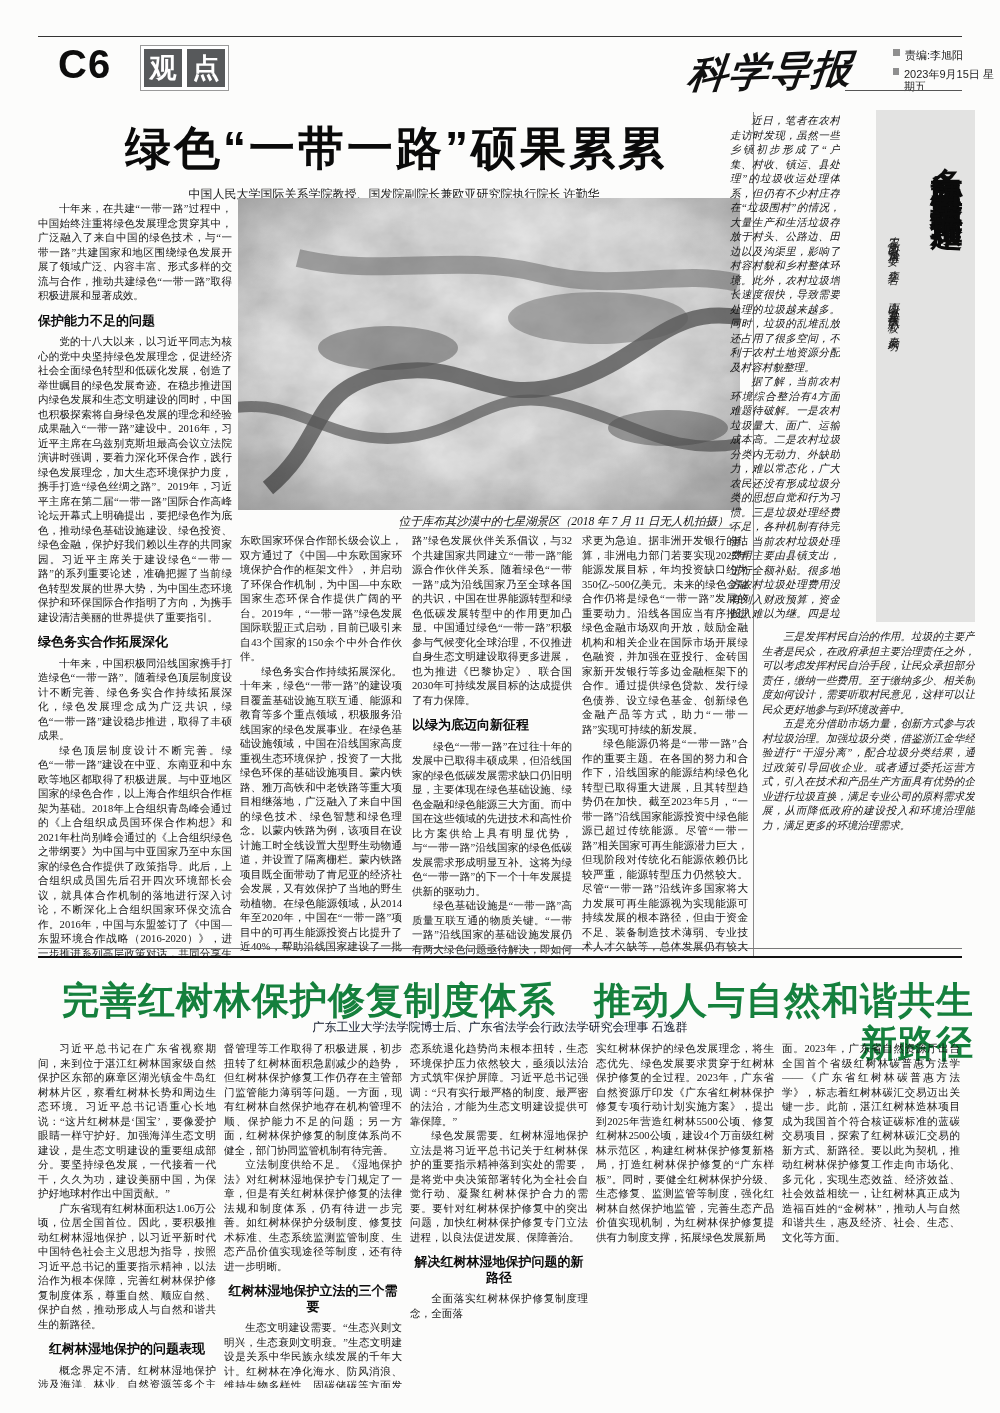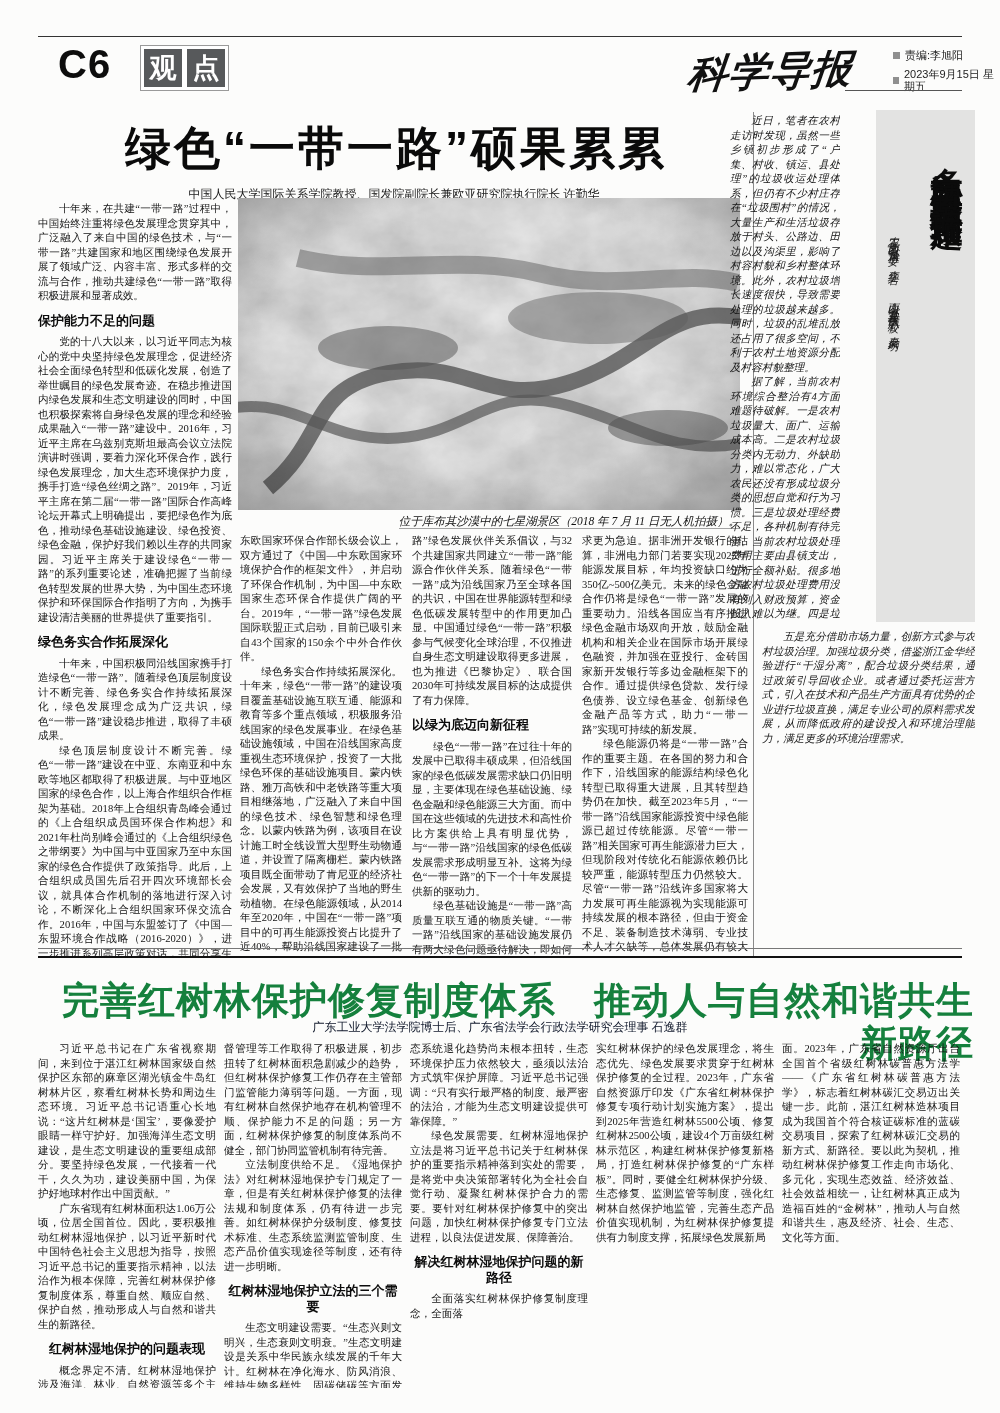--- a/index.html
+++ b/index.html
@@ -10,21 +10,21 @@
   .abs{position:absolute;}
   
   .top-rule{left:38px;top:36px;width:924px;height:1px;background:#333;}
   .edition{left:58px;top:42px;font:700 40px "Liberation Sans", sans-serif;color:#0d0d0d;letter-spacing:1px;}
   .section-badge{left:140px;top:45px;display:flex;gap:5px;padding:3px;border:1px solid #9a9a9a;background:#fff;}
   .char-box{width:38px;height:38px;background:#57595b;color:#fff;display:flex;align-items:center;justify-content:center;
     font:700 27px "Liberation Sans", sans-serif;}
   .logo{left:688px;top:44px;width:160px;font:italic 700 40px "Liberation Serif", serif;color:#111;
     transform:skewX(-8deg) rotate(-2deg);letter-spacing:1px;white-space:nowrap;}
   .pub-info{left:852px;top:49px;font:11px/1.1 "Liberation Sans", sans-serif;color:#222;}
-  .pub-line{display:flex;align-items:center;margin-bottom:7px;padding-left:41px;}
+  .pub-line{display:flex;margin-bottom:7px;padding-left:41px;}
   .sq{display:inline-block;width:7px;height:7px;background:#8f8f8f;margin-right:5px;}
   .pub-underline{left:845px;top:90px;width:117px;height:1px;background:#555;}
   
   .main-headline{left:38px;top:120px;width:712px;margin:2px;text-align:center;
     font:900 46px/1.15 "Liberation Sans", sans-serif;color:#0a0a0a;letter-spacing:3px;}
   .main-byline{left:38px;top:186px;width:712px;text-align:center;font:12px "Liberation Serif", serif;color:#1d1d1d;}
   .photo{left:238px;top:198px;width:502px;height:312px;background:#b5b5b5;overflow:hidden;}
   .caption{left:238px;top:514px;width:502px;text-align:right;font:italic 11.5px "Liberation Serif", serif;color:#111;}
   .caption span{border-bottom:1px solid #a3a3a3;padding-bottom:1px;}
   .body-text{font:10.6px/14.5px "Liberation Serif", serif;text-align:justify;overflow:hidden;color:#151515;}
@@ -145,20 +145,21 @@
 <div class="abs v-divider"></div>
 <div class="abs body-text kai r-narrow">
     <p>近日，笔者在农村走访时发现，虽然一些乡镇初步形成了“户集、村收、镇运、县处理”的垃圾收运处理体系，但仍有不少村庄存在“垃圾围村”的情况，大量生产和生活垃圾存放于村头、公路边、田边以及沟渠里，影响了村容村貌和乡村整体环境。此外，农村垃圾增长速度很快，导致需要处理的垃圾越来越多。同时，垃圾的乱堆乱放还占用了很多空间，不利于农村土地资源分配及村容村貌整理。</p>
     <p>据了解，当前农村环境综合整治有4方面难题待破解。一是农村垃圾量大、面广、运输成本高。二是农村垃圾分类内无动力、外缺助力，难以常态化，广大农民还没有形成垃圾分类的思想自觉和行为习惯。三是垃圾处理经费不足，各种机制有待完善。当前农村垃圾处理费用主要由县镇支出，进行全额补贴。很多地方农村垃圾处理费用没有列入财政预算，资金投入难以为继。四是垃圾数量增长迅猛，垃圾源头减量迫在眉睫。</p>
   </div>
 <div class="abs headline-block">
   <h2 class="v-headline">多方协同破解农村垃圾治理难题</h2>
   <div class="v-byline">农工党山西省长治市委　李红岩　　山西省壶关县树掌中心校　秦凤明</div>
 </div>
 <div class="abs body-text kai r-wide">
+    <p>三是发挥村民自治的作用。垃圾的主要产生者是民众，在政府承担主要治理责任之外，可以考虑发挥村民自治手段，让民众承担部分责任，缴纳一些费用。至于缴纳多少、相关制度如何设计，需要听取村民意见，这样可以让民众更好地参与到环境改善中。</p>
     <p>五是充分借助市场力量，创新方式参与农村垃圾治理。加强垃圾分类，借鉴浙江金华经验进行“干湿分离”，配合垃圾分类结果，通过政策引导回收企业。或者通过委托运营方式，引入在技术和产品生产方面具有优势的企业进行垃圾直换，满足专业公司的原料需求发展，从而降低政府的建设投入和环境治理能力，满足更多的环境治理需求。</p>
   </div>
 
 <div class="abs sep1"></div>
 <div class="abs sep2"></div>
 <h2 class="abs bottom-headline">完善红树林保护修复制度体系　推动人与自然和谐共生新路径</h2>
 <div class="abs bottom-byline">广东工业大学法学院博士后、广东省法学会行政法学研究会理事    石逸群</div>
 
 <div class="abs body-text bcol bc0">
     <p>习近平总书记在广东省视察期间，来到位于湛江红树林国家级自然保护区东部的麻章区湖光镇金牛岛红树林片区，察看红树林长势和周边生态环境。习近平总书记语重心长地说：“这片红树林是‘国宝’，要像爱护眼睛一样守护好。加强海洋生态文明建设，是生态文明建设的重要组成部分。要坚持绿色发展，一代接着一代干，久久为功，建设美丽中国，为保护好地球村作出中国贡献。”</p>

